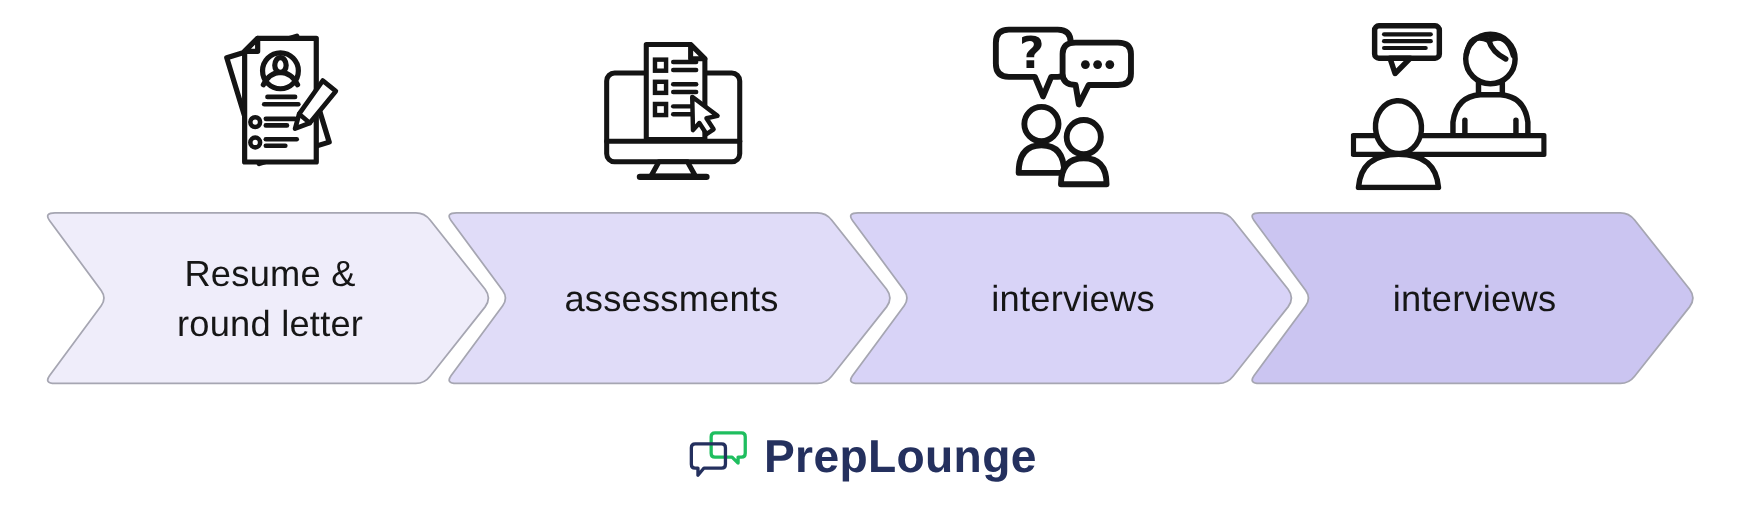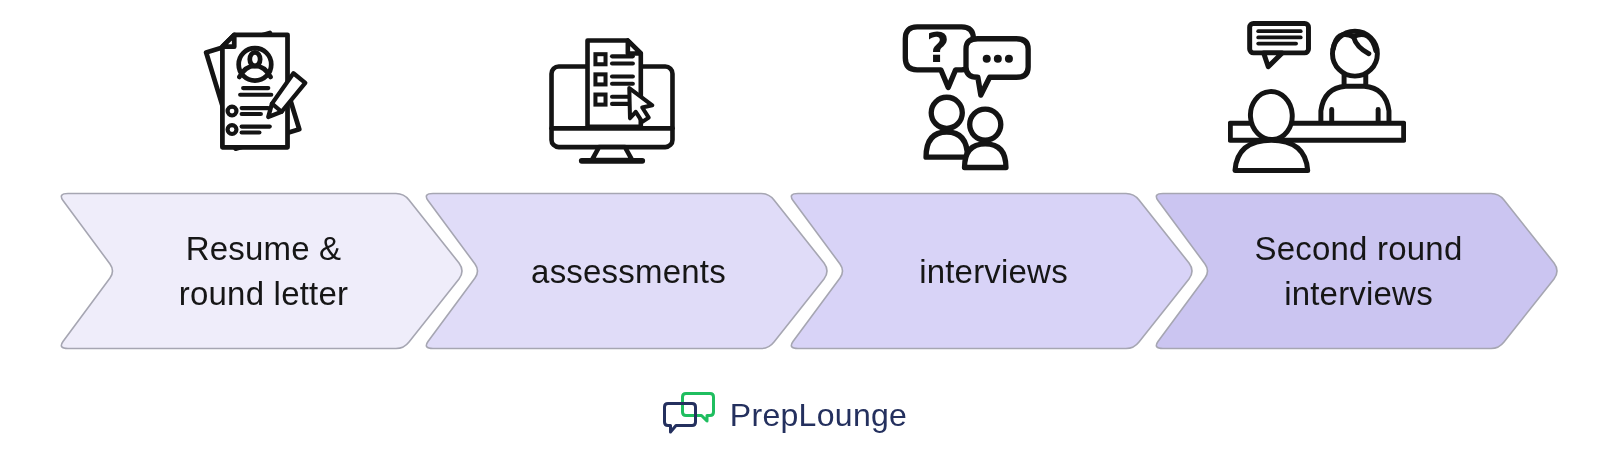--- a/index.html
+++ b/index.html
@@ -12,21 +12,21 @@
   }
   
   .step-icon{position:absolute;}
   .step-icon svg{display:block;width:100%;height:100%;}
   .ico-stroke{fill:none;stroke:#141414;stroke-width:3.2;stroke-linecap:round;stroke-linejoin:round;}
   .ico-fill{fill:#ffffff;stroke:#141414;stroke-width:3.2;stroke-linecap:round;stroke-linejoin:round;}
   .ico-thin{fill:none;stroke:#141414;stroke-width:2.8;stroke-linecap:round;}
   .ico-black{fill:#141414;stroke:none;}
   
   .chevron-band{
-    position:absolute;left:52px;top:192px;
+    position:absolute;left:34px;top:192px;
     display:flex;flex-direction:row;
   }
   .chevron{position:relative;width:415px;height:158px;flex:0 0 415px;}
   .chevron + .chevron{margin-left:-50px;}
   .chevron svg{position:absolute;inset:0;width:415px;height:158px;}
   .chevron-label{
     position:absolute;top:0;bottom:0;left:66px;right:58px;
     display:flex;flex-direction:column;justify-content:center;align-items:center;
     text-align:center;
     font-size:33px;line-height:45px;color:#161616;
@@ -34,21 +34,21 @@
   }
   
   .logo-row{
     position:absolute;left:0;right:0;top:384px;height:62px;
     display:flex;justify-content:center;align-items:center;gap:13px;
     transform:translateX(-16px);
   }
   .logo-mark{width:56px;height:50px;}
   .logo-mark svg{display:block;width:100%;height:100%;}
   .logo-text{
-    font-size:32px;font-weight:400;color:#24305E;letter-spacing:.3px;
+    font-size:42px;font-weight:700;color:#24305E;letter-spacing:.3px;
   }
 </style>
 </head>
 <body>
 
 <div class="canvas">
 
   <div class="step-icon" style="left:178px;top:14px;width:148px;height:160px;">
     <svg viewBox="0 0 100 100">
       <g transform="rotate(-17 50 48)">
@@ -169,21 +169,20 @@
       <div class="chevron-label">
         <span>interviews</span>
       </div>
     </div>
 
     <div class="chevron">
       <svg viewBox="0 0 415 158">
         <path stroke="#A6A6B2" stroke-width="1.6" d="M16,1.5 L344,1.5 Q352,1.5 357,8 L407,71 Q413,79 407,87 L357,150 Q352,156.5 344,156.5 L16,156.5 Q6,156.5 11,149.5 L58,86 Q63,79 58,72 L11,8.5 Q6,1.5 16,1.5 Z" fill="#CBC5F1"></path>
       </svg>
       <div class="chevron-label">
-        <span>Second round</span>
         <span>interviews</span>
       </div>
     </div>
 
   </div>
 
   <div class="logo-row">
     <div class="logo-mark">
       <svg viewBox="0 0 56 50">
         <g fill="none" stroke-width="3" stroke-linejoin="round" stroke-linecap="round">

